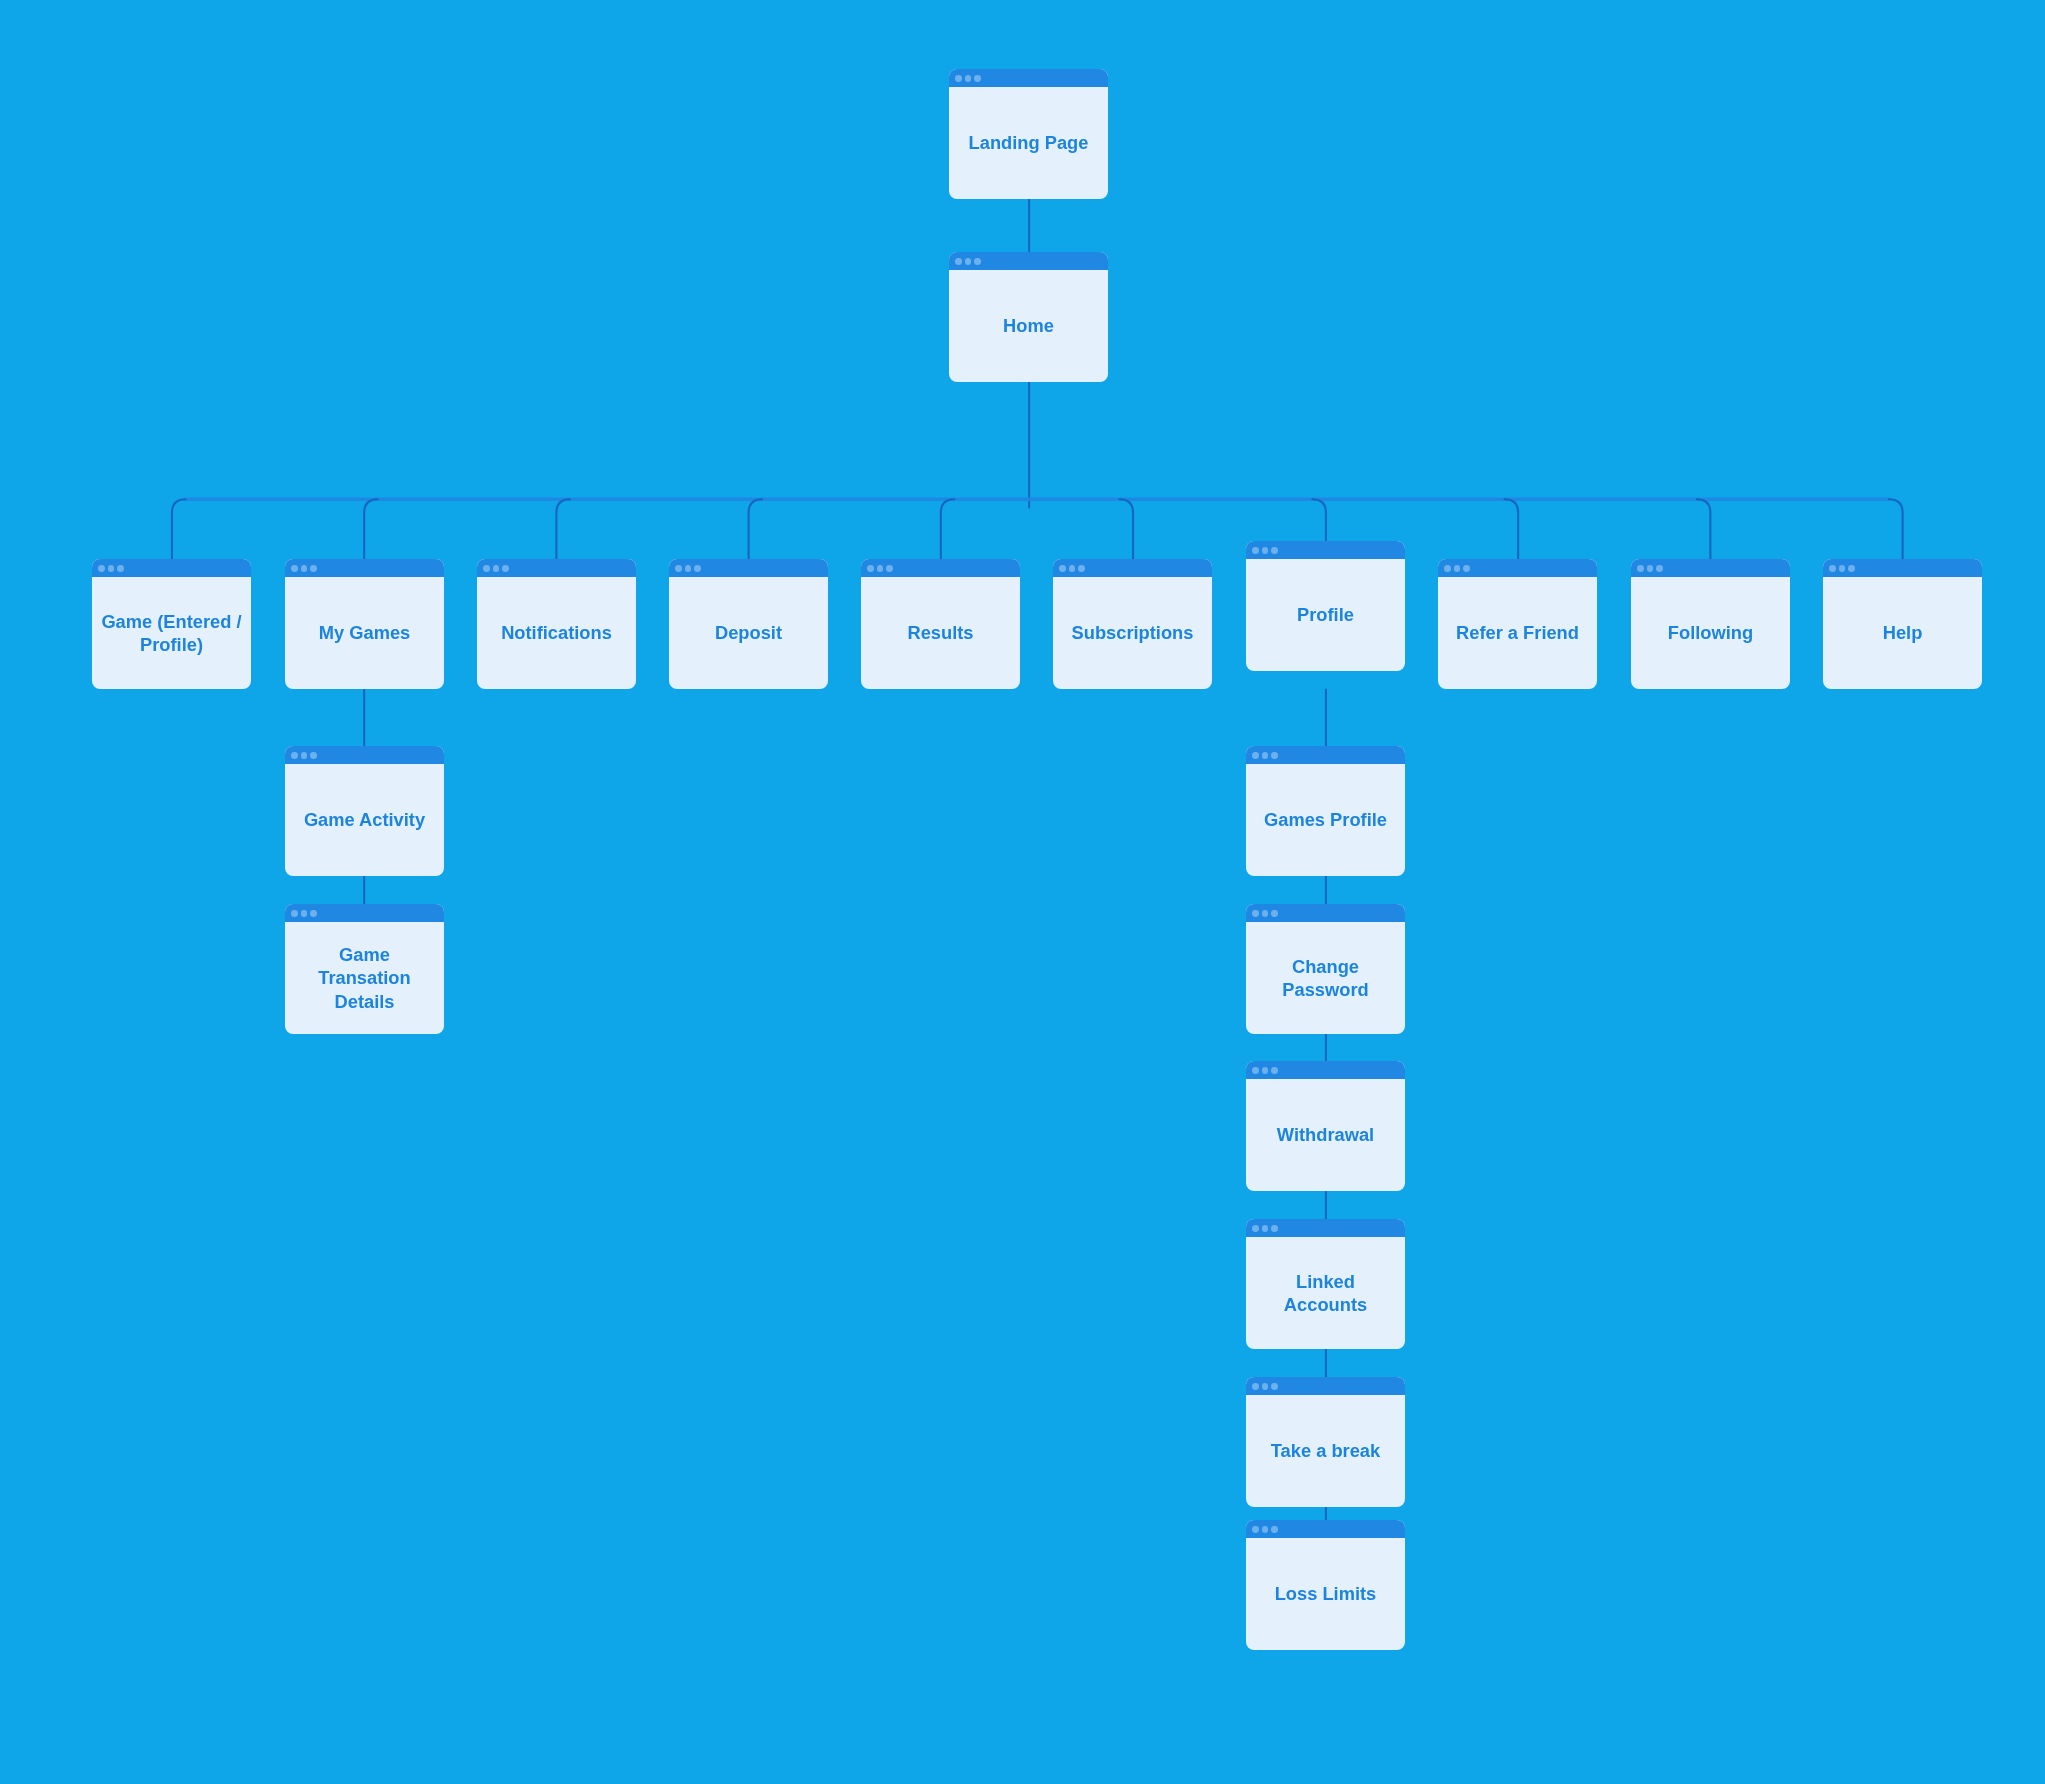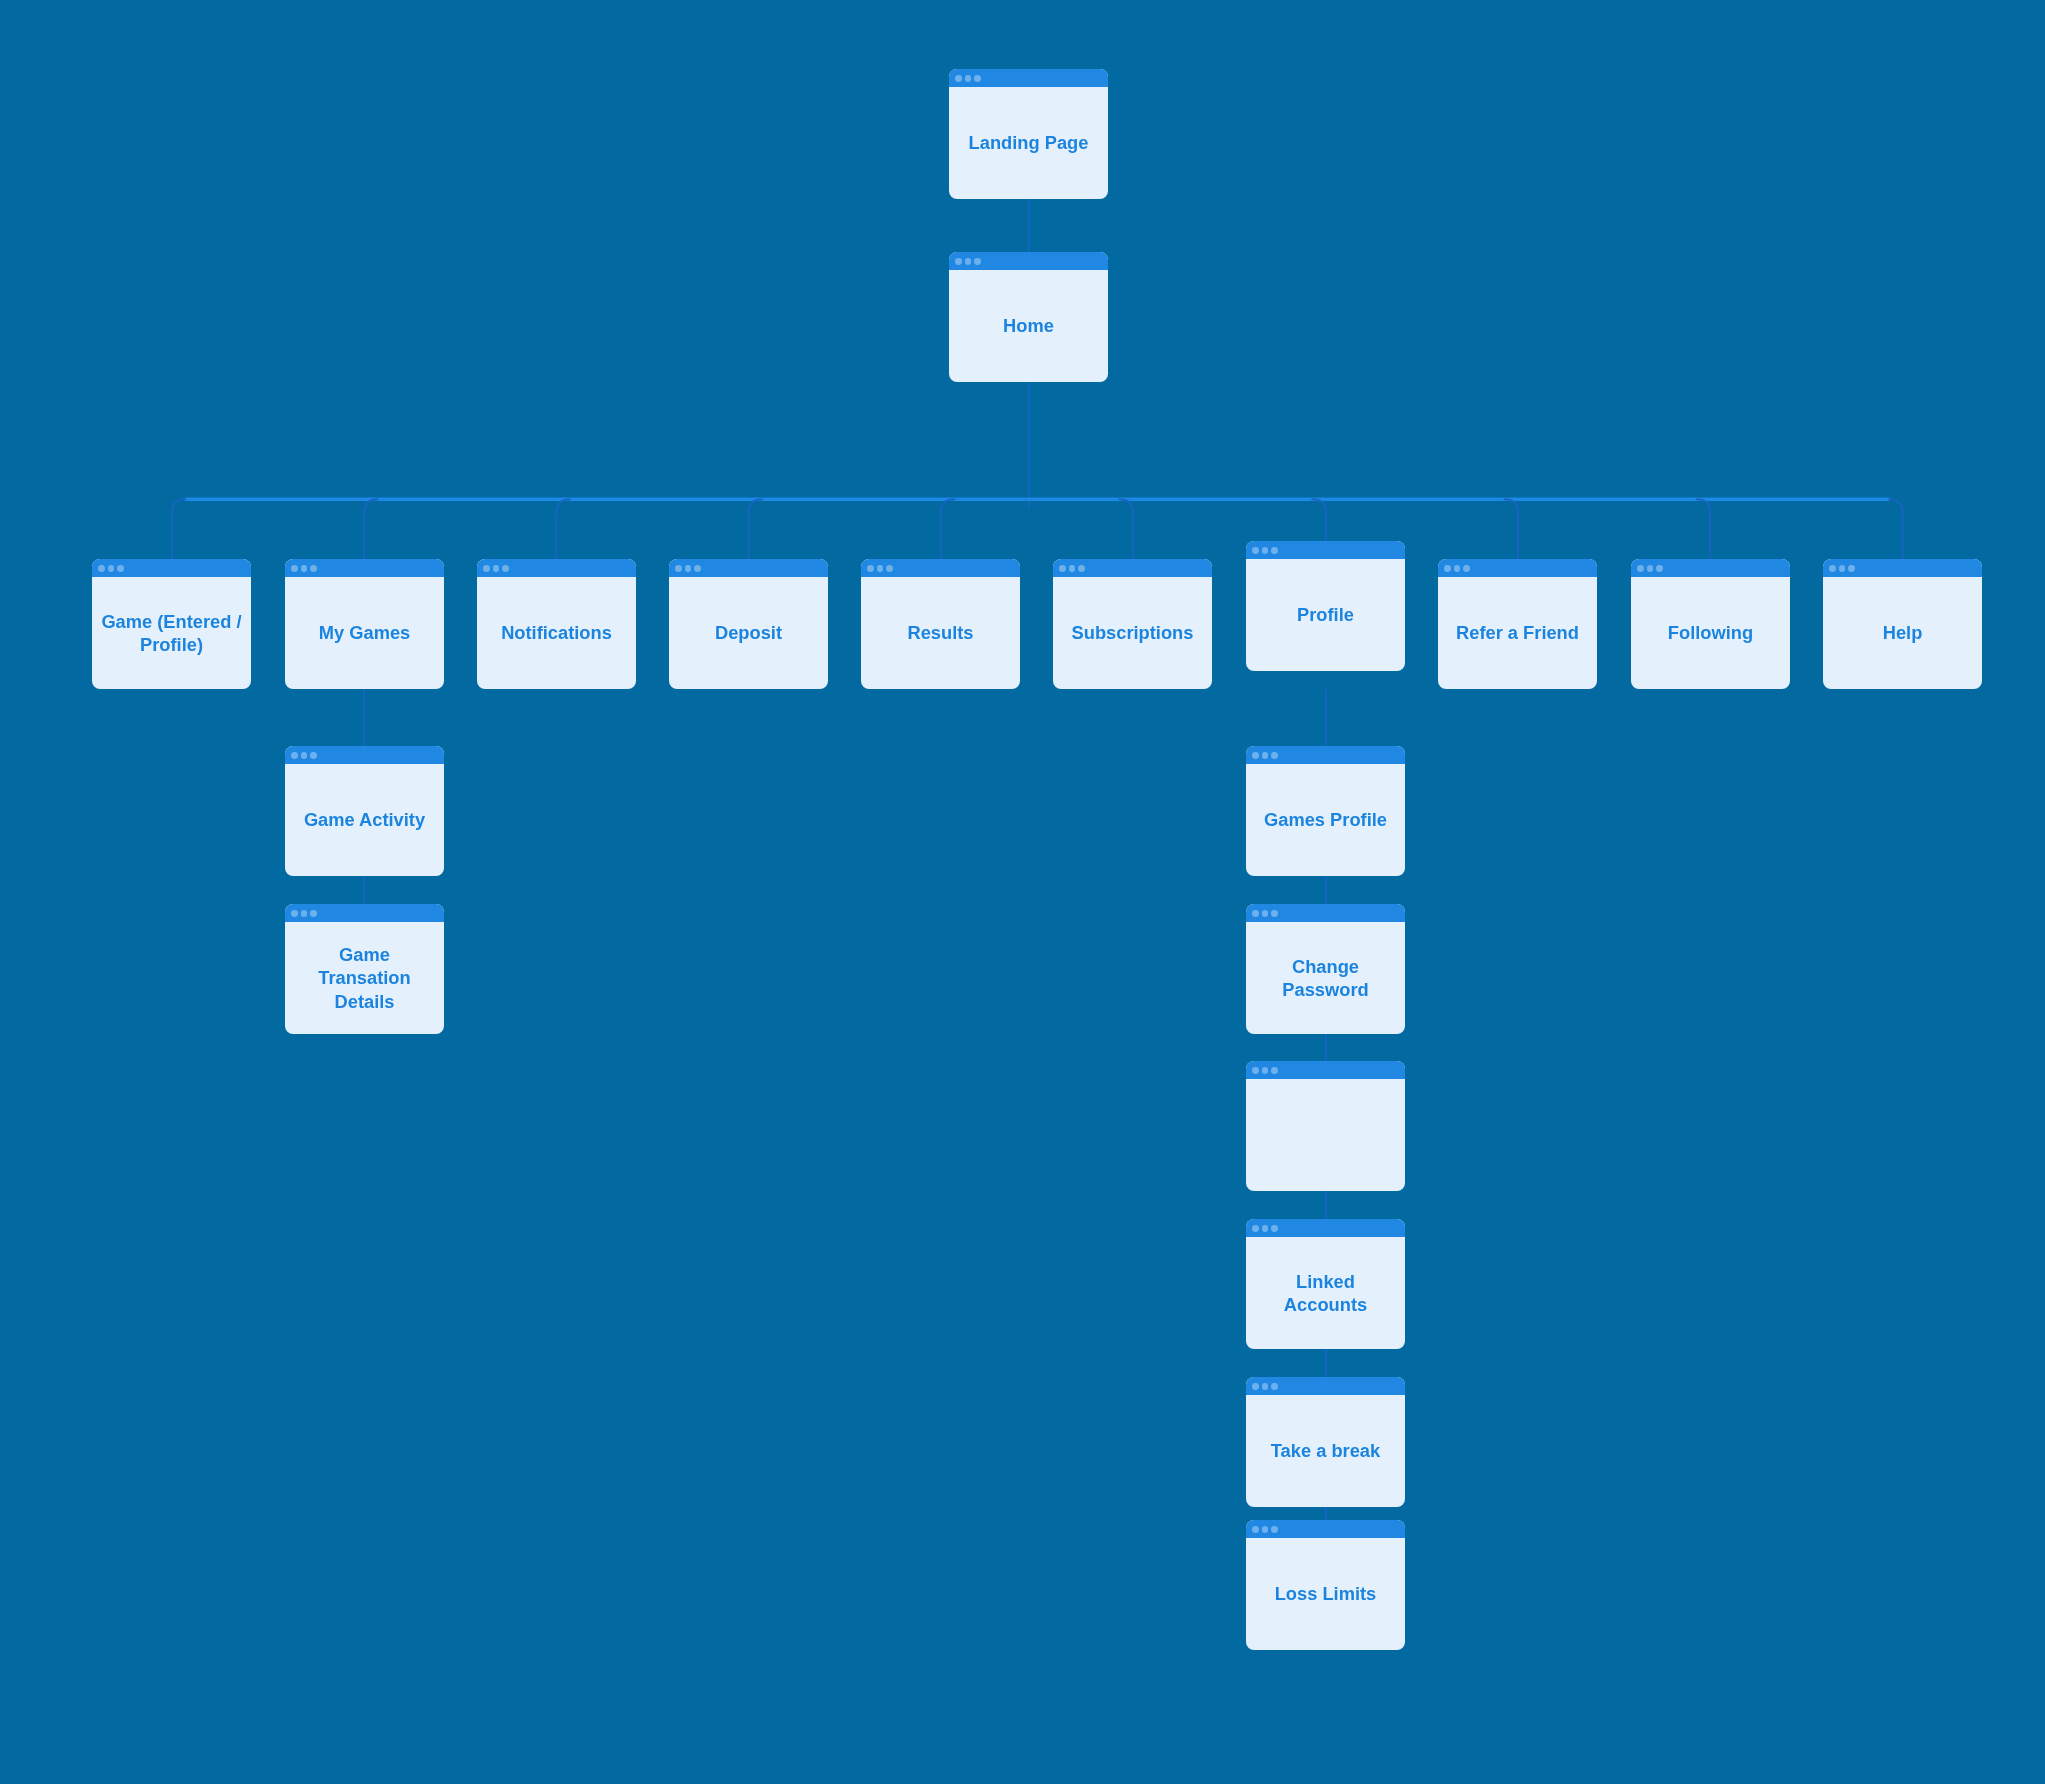--- a/index.html
+++ b/index.html
@@ -1,20 +1,20 @@
 <!DOCTYPE html>
 <html style="font-size:11px"><head>
 <meta charset="utf-8">
 <style>
   html, body { margin: 0; padding: 0; background: #000; }
   #canvas {
     position: relative;
     width: 2046px;
     height: 1785px;
-    background: #0369a1;
+    background: #0ea5e9;
     overflow: hidden;
     font-family: "Liberation Sans", sans-serif;
   }
   #wires {
     position: absolute;
     left: 0; top: 0;
     width: 2046px; height: 1785px;
   }
   .line {
     stroke: #1565C0;
@@ -248,20 +248,21 @@
     </div>
     <div class="label">Change Password</div>
   </div>
 
   <div class="window" style="left:1246px;top:1061px">
     <div class="titlebar">
       <span class="dot"></span>
       <span class="dot"></span>
       <span class="dot"></span>
     </div>
+    <div class="label">Withdrawal</div>
   </div>
 
   <div class="window" style="left:1246px;top:1219px">
     <div class="titlebar">
       <span class="dot"></span>
       <span class="dot"></span>
       <span class="dot"></span>
     </div>
     <div class="label label-tight">Linked Accounts</div>
   </div>

